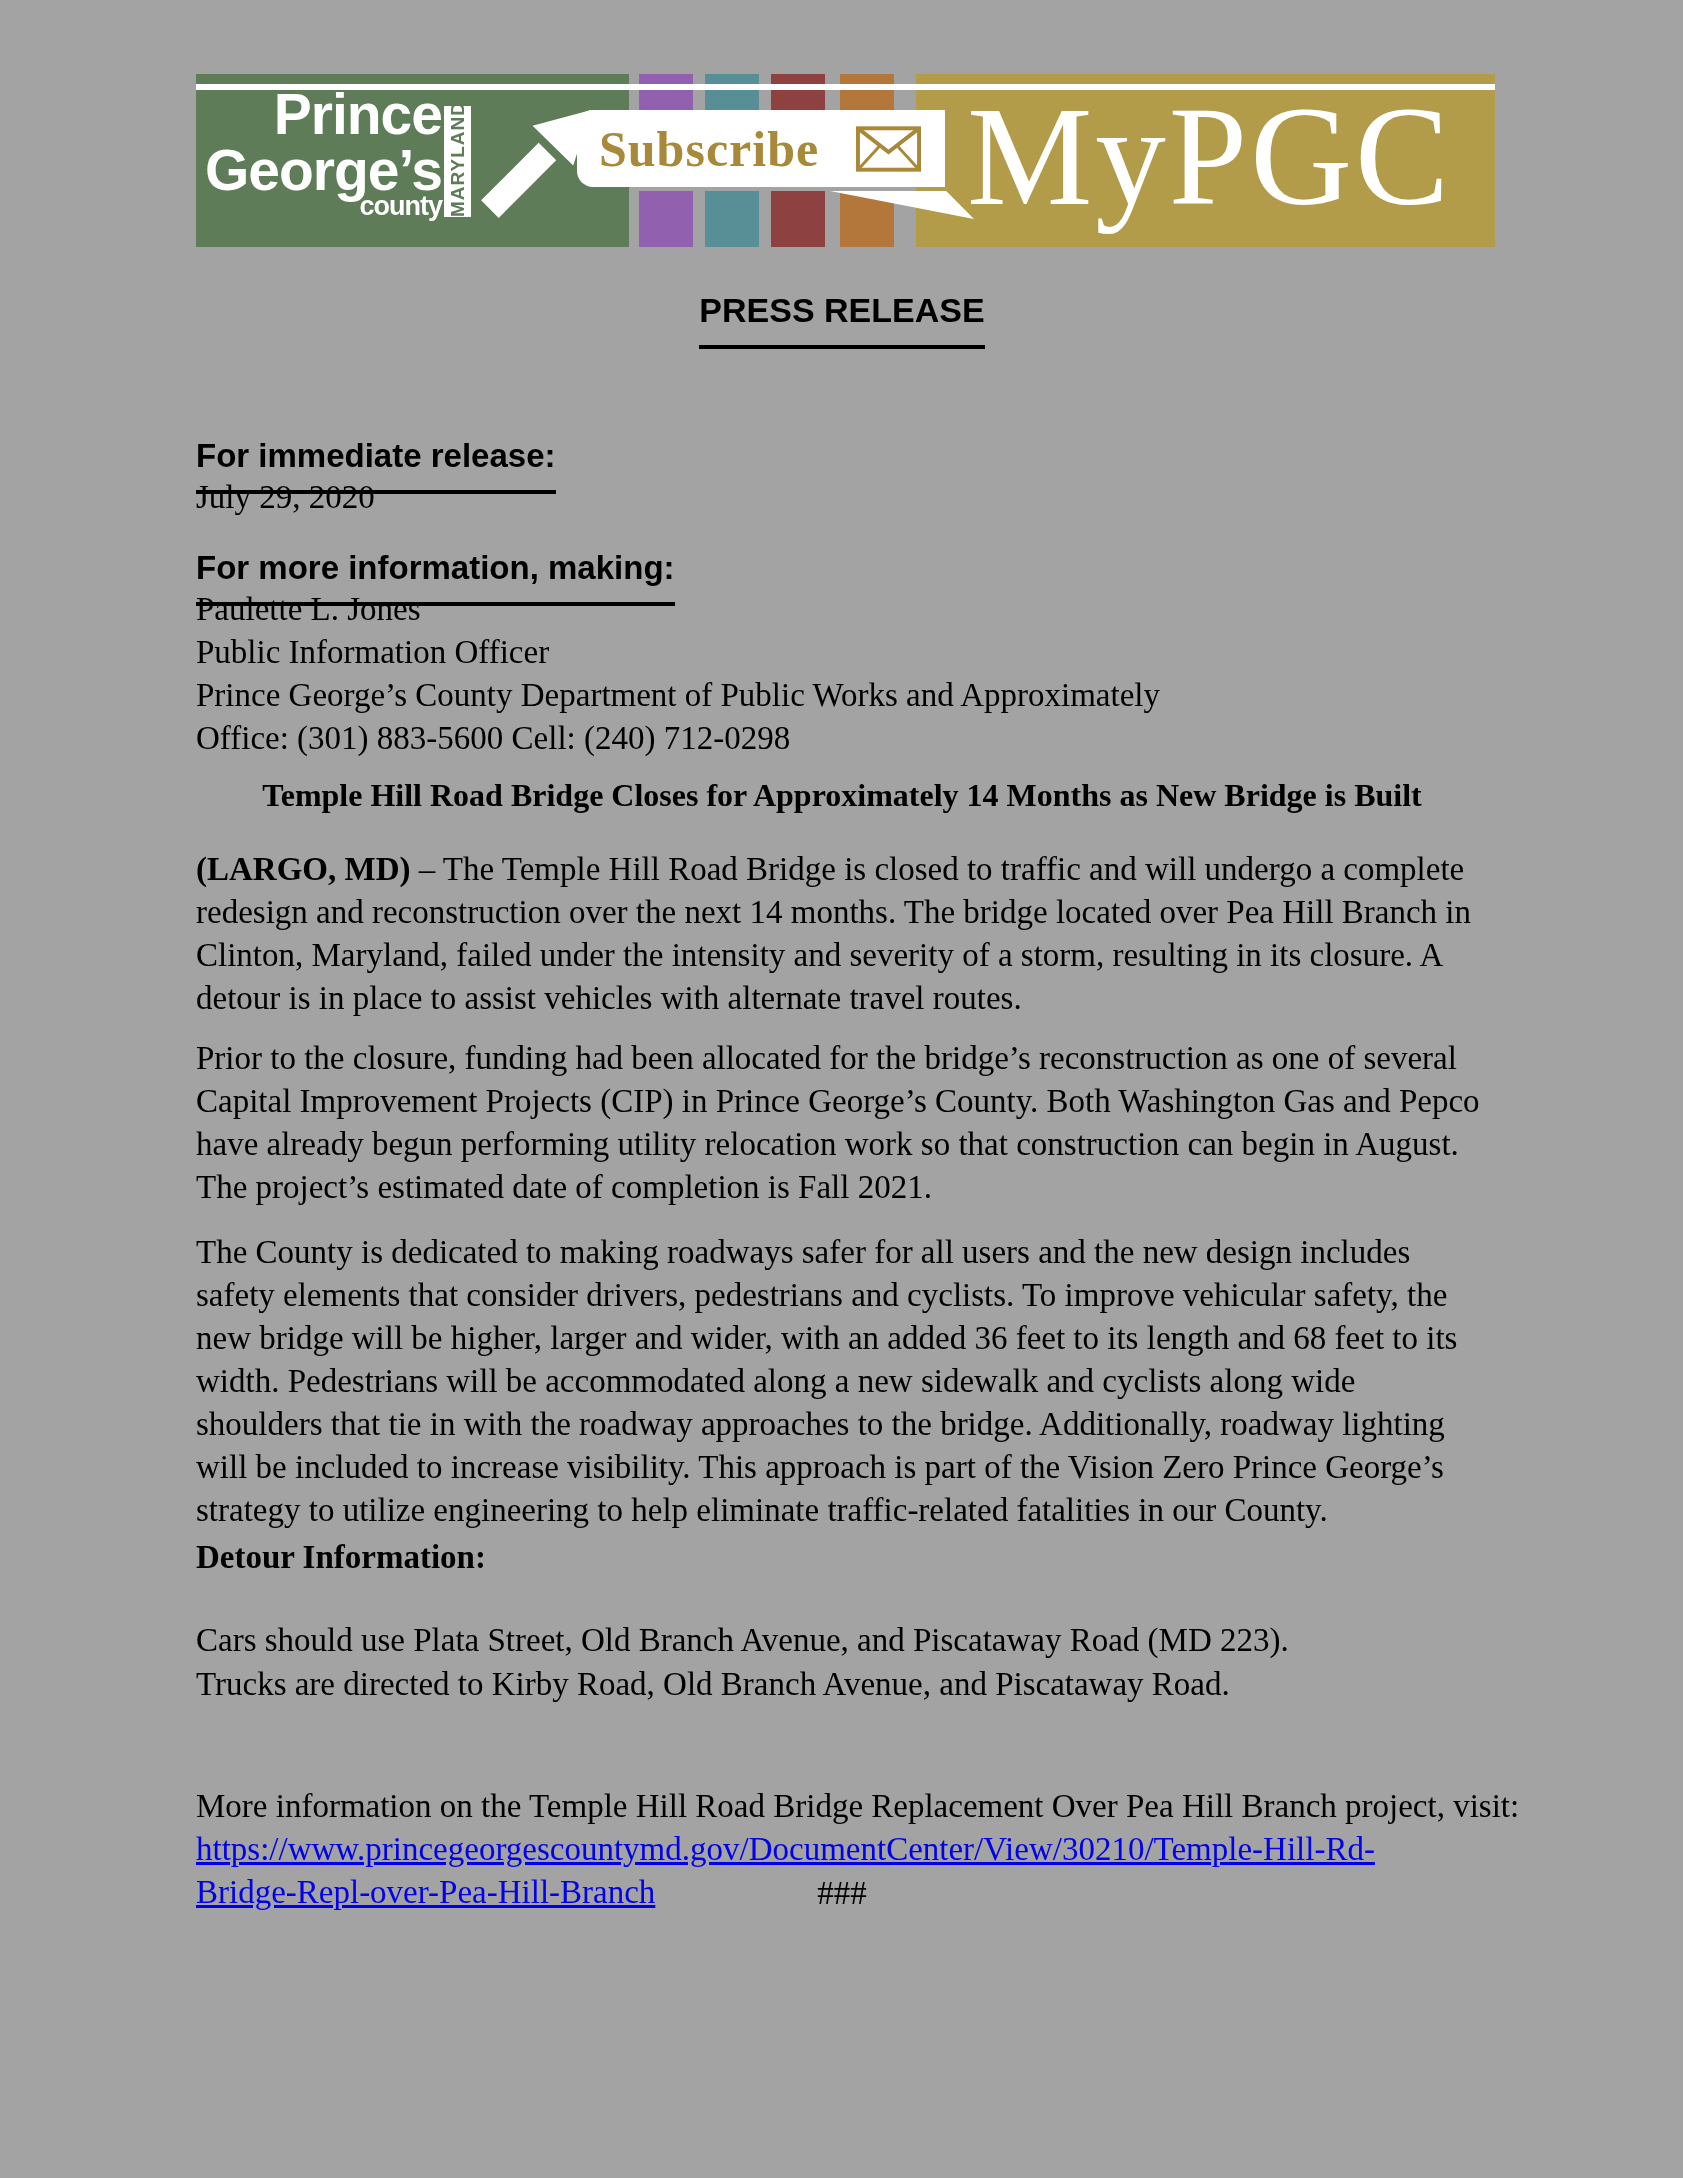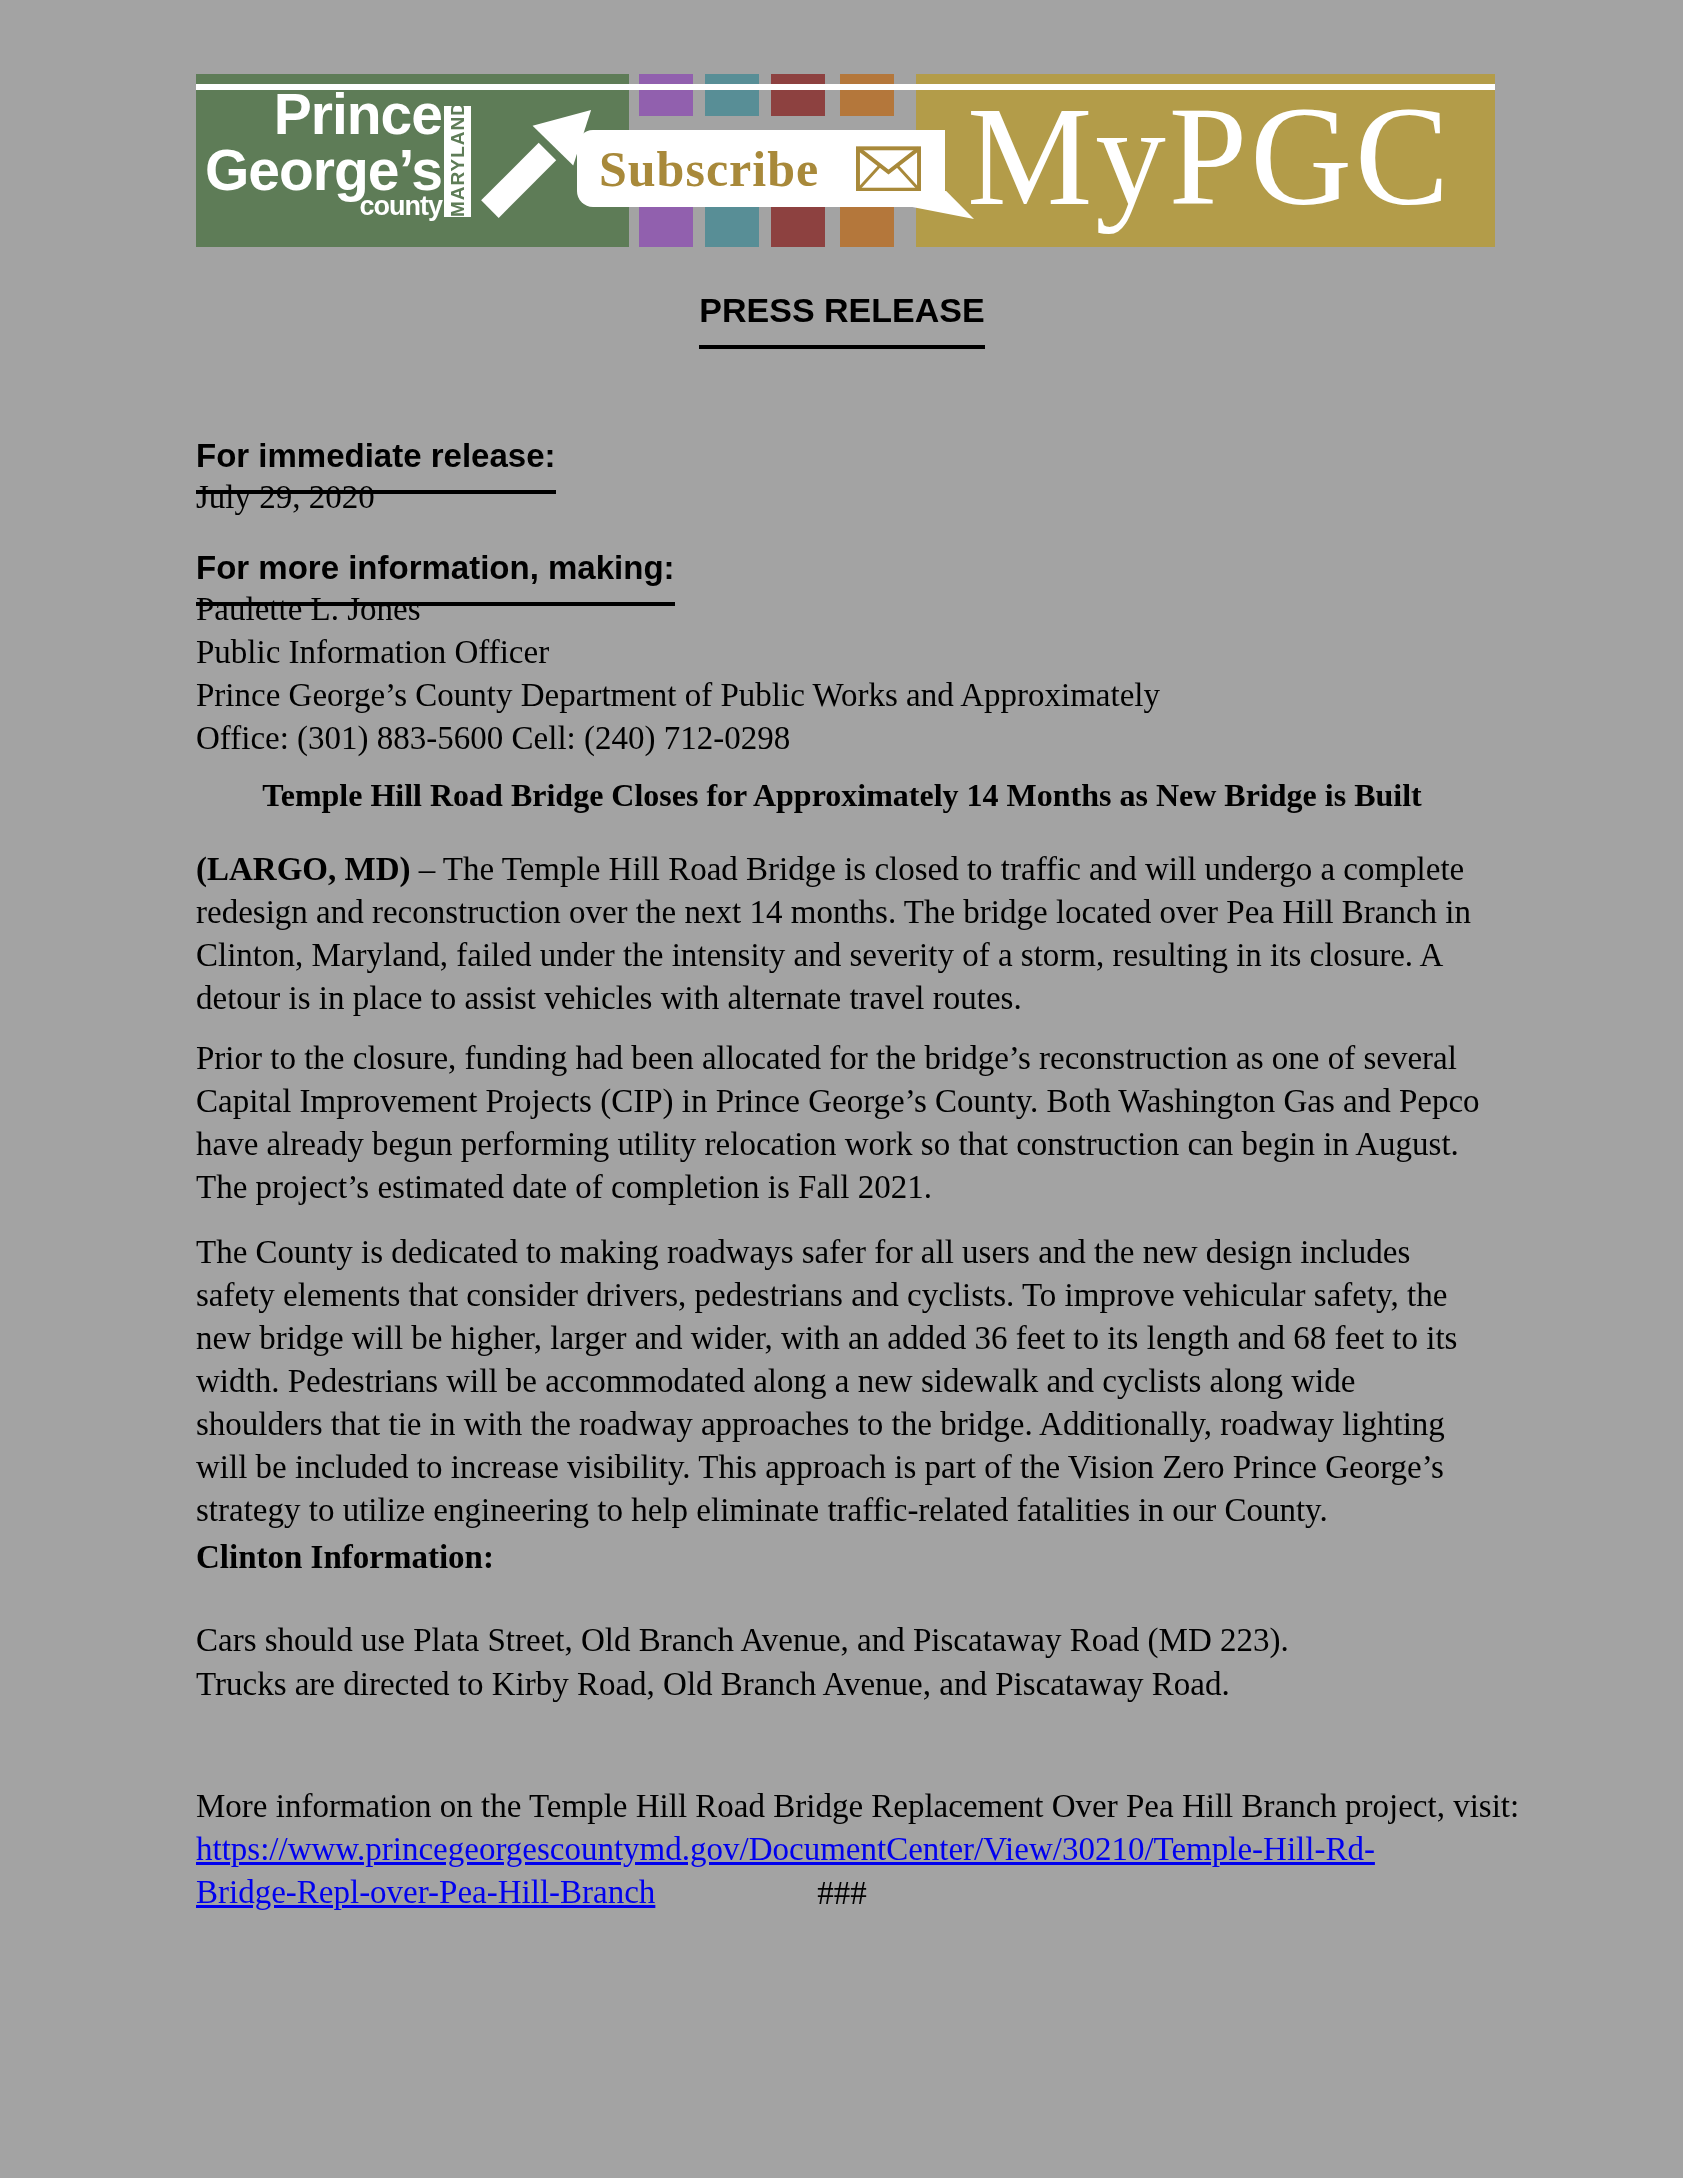--- a/index.html
+++ b/index.html
@@ -21,21 +21,21 @@
   .tile{position:absolute;width:54px;z-index:1;}
   .tile.top{top:0;height:42px;}
   .tile.bottom{top:117px;height:56px;}
   .tile.c1{left:443px;background:var(--purple);}
   .tile.c2{left:509px;background:var(--teal);}
   .tile.c3{left:575px;background:var(--maroon);}
   .tile.c4{left:644px;background:var(--orange);}
   .gold-box{position:absolute;left:720px;top:0;width:579px;height:173px;background:var(--gold);z-index:0;}
   .brand{position:absolute;left:51px;top:50%;transform:translateY(-53%);color:#fff;
     font-family:"Liberation Serif", serif;font-size:141px;letter-spacing:3px;white-space:nowrap;}
-  .band{position:absolute;left:381px;top:56px;width:368px;height:77px;background:#fff;
+  .band{position:absolute;left:381px;top:36px;width:368px;height:77px;background:#fff;
     border-radius:16px 0 0 16px;z-index:2;display:flex;align-items:center;}
   .subscribe{margin-left:22px;font-family:"Liberation Serif", serif;font-weight:bold;
     font-size:50px;color:var(--gold-text);letter-spacing:1px;}
   .envelope{position:absolute;right:24px;top:16px;width:65px;height:46px;}
   .band-tail{position:absolute;left:634px;top:117px;width:144px;height:30px;z-index:3;}
   .white-line{position:absolute;left:0;top:10px;width:1299px;height:6px;background:#fff;z-index:5;}
   
   .blk{position:absolute;left:196px;width:1292px;font-size:33px;line-height:43px;text-align:left;}
   .sans{font-family:"Liberation Sans", sans-serif;font-weight:bold;}
   .ul{display:inline-block;border-bottom:4px solid #000;padding-bottom:16px;line-height:1.1;}
@@ -122,21 +122,21 @@
   </div>
 
   <div class="blk headline">Temple Hill Road Bridge Closes for Approximately 14 Months as New Bridge is Built</div>
 
   <div class="blk para1"><span class="bold">(LARGO, MD)</span><span> – The Temple Hill Road Bridge is closed to traffic and will undergo a complete redesign and reconstruction over the next 14 months. The bridge located over Pea Hill Branch in Clinton, Maryland, failed under the intensity and severity of a storm, resulting in its closure. A detour is in place to assist vehicles with alternate travel routes.</span></div>
 
   <div class="blk para2">Prior to the closure, funding had been allocated for the bridge’s reconstruction as one of several Capital Improvement Projects (CIP) in Prince George’s County. Both Washington Gas and Pepco have already begun performing utility relocation work so that construction can begin in August. The project’s estimated date of completion is Fall 2021.</div>
 
   <div class="blk para3">The County is dedicated to making roadways safer for all users and the new design includes safety elements that consider drivers, pedestrians and cyclists. To improve vehicular safety, the new bridge will be higher, larger and wider, with an added 36 feet to its length and 68 feet to its width. Pedestrians will be accommodated along a new sidewalk and cyclists along wide shoulders that tie in with the roadway approaches to the bridge. Additionally, roadway lighting will be included to increase visibility. This approach is part of the Vision Zero Prince George’s strategy to utilize engineering to help eliminate traffic-related fatalities in our County.</div>
 
-  <div class="blk detour-heading">Clinton Information:</div>
+  <div class="blk detour-heading">Detour Information:</div>
   <div class="blk detour-lines">
     <div>Cars should use Plata Street, Old Branch Avenue, and Piscataway Road (MD 223).</div>
     <div>Trucks are directed to Kirby Road, Old Branch Avenue, and Piscataway Road.</div>
   </div>
 
   <div class="blk more-info"><span>More information on the Temple Hill Road Bridge Replacement Over Pea Hill Branch project, visit: </span><a class="doc-link"><span>https://www.princegeorgescountymd.gov/DocumentCenter/View/30210/Temple-Hill-Rd-</span><br><span>Bridge-Repl-over-Pea-Hill-Branch</span></a></div>
 
   <div class="blk end-mark">###</div>
 
 </div>

